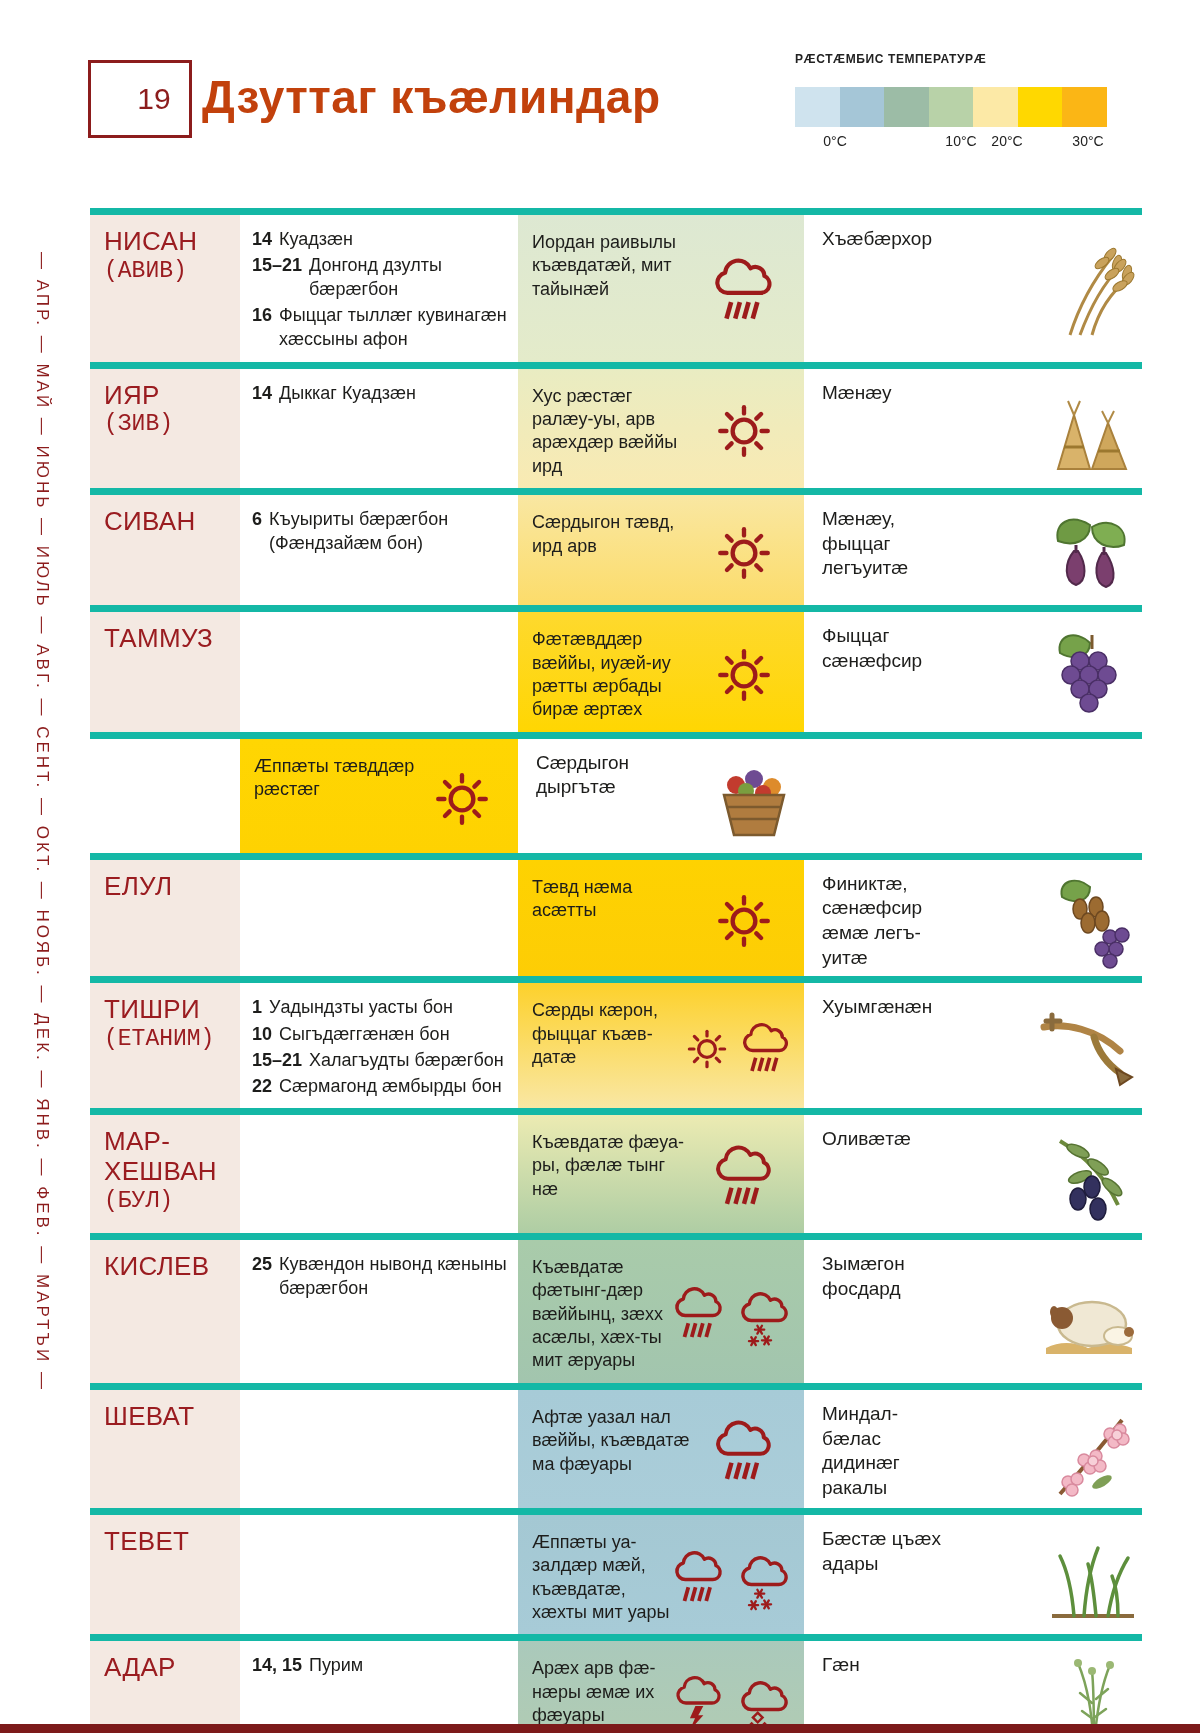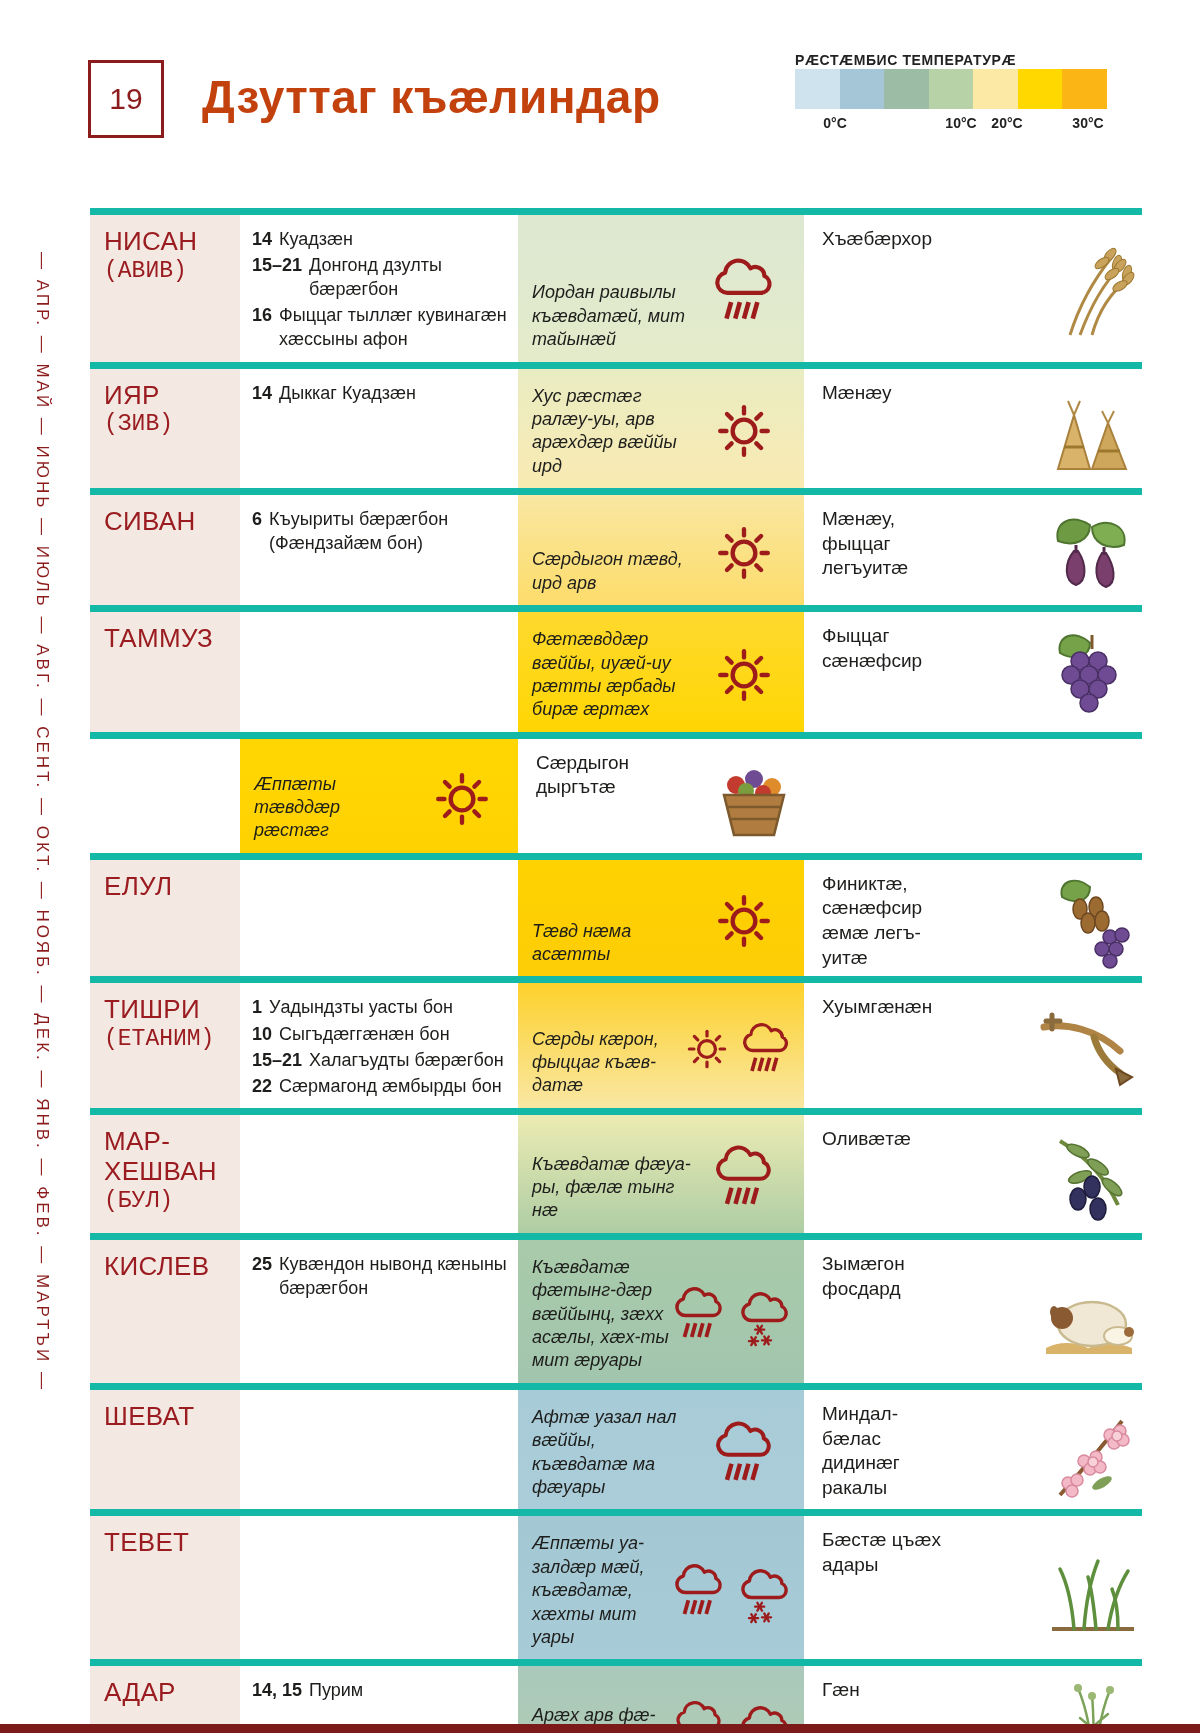--- a/index.html
+++ b/index.html
@@ -2,30 +2,30 @@
 <html><head>
 <meta charset="utf-8">
 <style>
   html,body{margin:0;padding:0;background:#fff;}
   #page{position:relative;width:1200px;height:1733px;background:#fff;overflow:hidden;
         font-family:"Liberation Sans","DejaVu Sans",sans-serif;color:#1d1d1b;}
 
   
   .page-num-box{position:absolute;left:88px;top:60px;width:70px;height:72px;
     border:3px solid #8c1c1c;display:flex;align-items:center;justify-content:center;
-    color:#8c1c1c;font-size:30px;}
+    color:#8c1c1c;font-size:30px;padding-left:28px;}
   .page-title{position:absolute;left:202px;top:70px;font-size:46px;font-weight:700;color:#c2410c;letter-spacing:.5px;}
 
   
   .legend{position:absolute;left:795px;top:52px;width:312px;}
-  .legend-title{font-size:14px;font-weight:700;color:#222;letter-spacing:.6px;margin-bottom:1px;}
+  .legend-title{font-size:12px;font-weight:700;color:#222;letter-spacing:.6px;margin-bottom:21px;}
   .legend-bar{display:flex;height:40px;width:100%;}
   .legend-bar .swatch{flex:1;}
   .legend-labels{position:relative;height:22px;margin-top:6px;font-size:14px;color:#222;}
-  .legend-labels span{position:absolute;transform:translateX(-50%);font-weight:bold;}
+  .legend-labels span{position:absolute;transform:translateX(-50%);}
   .legend-labels span:nth-child(1){left:40px;}
   .legend-labels span:nth-child(2){left:142px;margin-left:24px;}
   .legend-labels span:nth-child(3){left:212px;}
   .legend-labels span:nth-child(4){left:293px;}
 
   
   .sidebar{position:absolute;left:22px;top:252px;height:1470px;width:30px;
     writing-mode:vertical-rl;text-orientation:sideways;
     color:#8c1c1c;font-size:17px;letter-spacing:3px;white-space:nowrap;}
 
@@ -33,21 +33,21 @@
   .table{position:absolute;left:90px;top:208px;width:1052px;border-bottom:3px solid #8c2422;}
   .row{display:grid;grid-template-columns:150px 278px 286px 338px;border-top:7px solid #14b8a6;box-sizing:border-box;}
   .month-cell{background:#f4e9e2;padding:12px 8px 0 14px;}
   .month{color:#9a1c20;font-size:26px;line-height:1.15;letter-spacing:.3px;}
   .month-alt{color:#9a1c20;font-size:23px;line-height:1.25;font-family:Liberation Mono, monospace;}
   .dates-cell{padding:12px 10px 8px 12px;font-size:18px;line-height:1.34;}
   .date-item{display:flex;margin-bottom:2px;}
   .dnum{font-weight:700;margin-right:7px;white-space:nowrap;}
   .dtext{flex:1;}
   .note{font-size:18px;line-height:1.34;padding-top:2px;}
-  .weather-cell{padding:16px 10px 10px 14px;display:flex;align-items:flex-end;font-style:italic;}
+  .weather-cell{padding:16px 10px 10px 14px;display:flex;align-items:flex-start;}
   .wtext{width:162px;font-size:18px;line-height:1.3;}
   .wicons{flex:1;display:flex;gap:8px;align-items:center;justify-content:center;align-self:center;color:#9d1b1b;}
   .product-cell{padding:12px 2px 6px 18px;display:flex;align-items:flex-start;}
   .ptext{width:126px;font-size:19px;line-height:1.3;}
   .art{margin-left:auto;align-self:center;}
   .bottom-band{position:absolute;left:0;right:0;bottom:0;height:9px;background:#7c1a1a;}
   svg{display:block;}
 </style>
 </head>
 <body>

